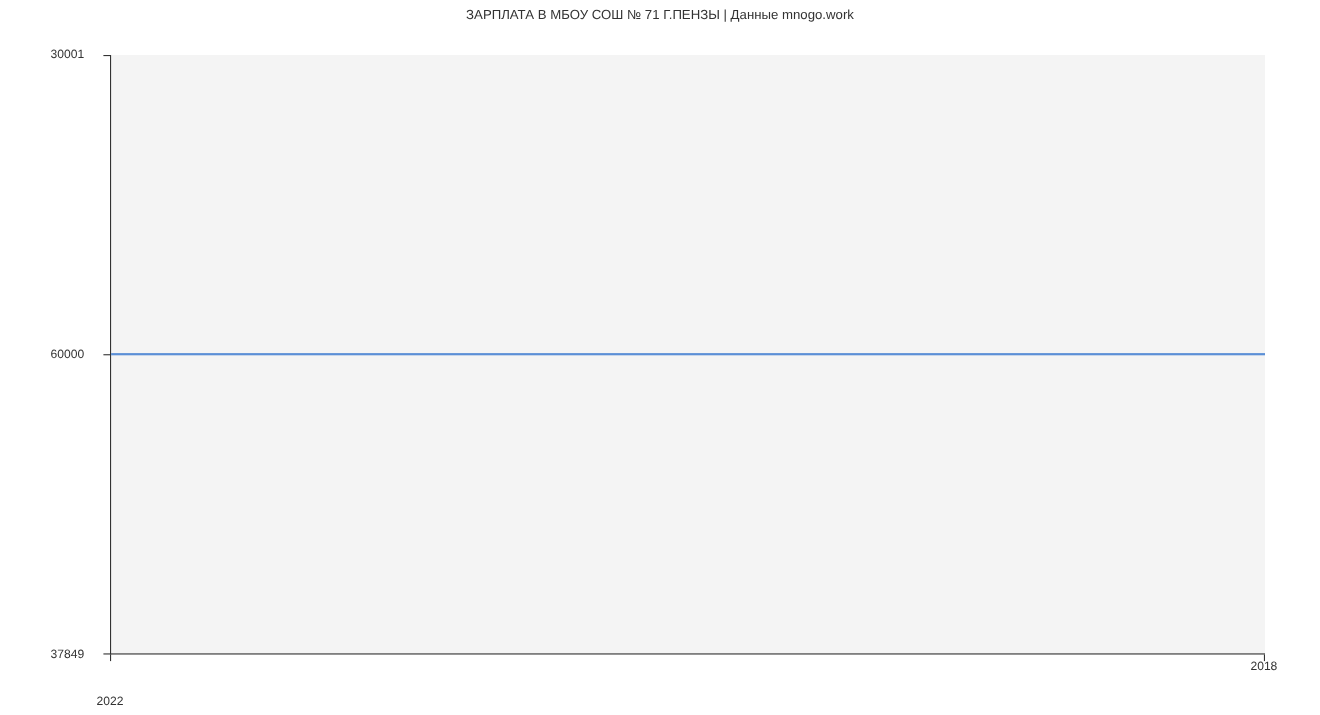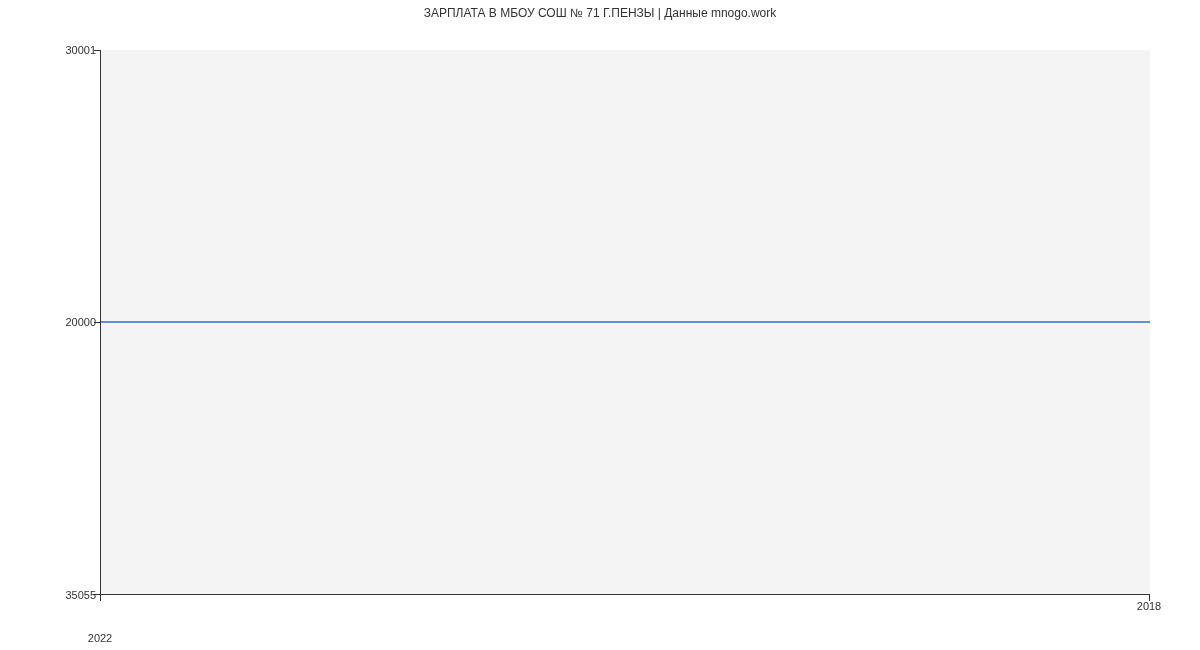--- a/index.html
+++ b/index.html
@@ -35,21 +35,21 @@
     border-left: 1px solid #333;
     border-bottom: 1px solid #333;
     box-sizing: border-box;
   }
   .y-tick {
     position: absolute;
     right: 1104px; 
     font-size: 11px;
     color: #333;
     transform: translateY(-50%);
-    text-align: right;
+    text-align: left;
     width: 50px;
   }
   .y-tick-line {
     position: absolute;
     left: 94px;
     width: 6px;
     height: 1px;
     background: #333;
   }
   .x-tick {
@@ -74,22 +74,22 @@
     width: 100%;
   }
 </style>
 </head>
 <body>
 
 <div class="chart-wrap">
   <div class="title">ЗАРПЛАТА В МБОУ СОШ № 71 Г.ПЕНЗЫ | Данные mnogo.work</div>
 
   <div class="y-tick" style="top:50px;">30001</div>
-  <div class="y-tick" style="top:322px;">20000</div>
-  <div class="y-tick" style="top:595px;">35055</div>
+  <div class="y-tick" style="top:322px;">60000</div>
+  <div class="y-tick" style="top:595px;">37849</div>
 
   <div class="y-tick-line" style="top:50px;"></div>
   <div class="y-tick-line" style="top:322px;"></div>
   <div class="y-tick-line" style="top:594px;"></div>
 
   <div class="plot-area">
     <div class="data-line" style="top:271px;"></div>
   </div>
 
   <div class="x-tick-line" style="left:100px;"></div>

